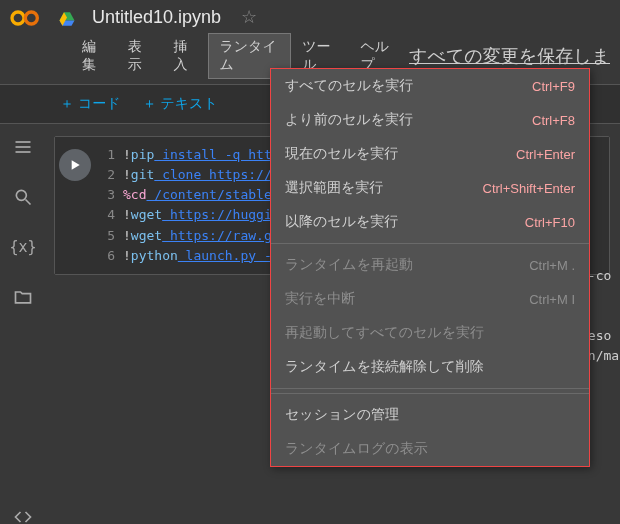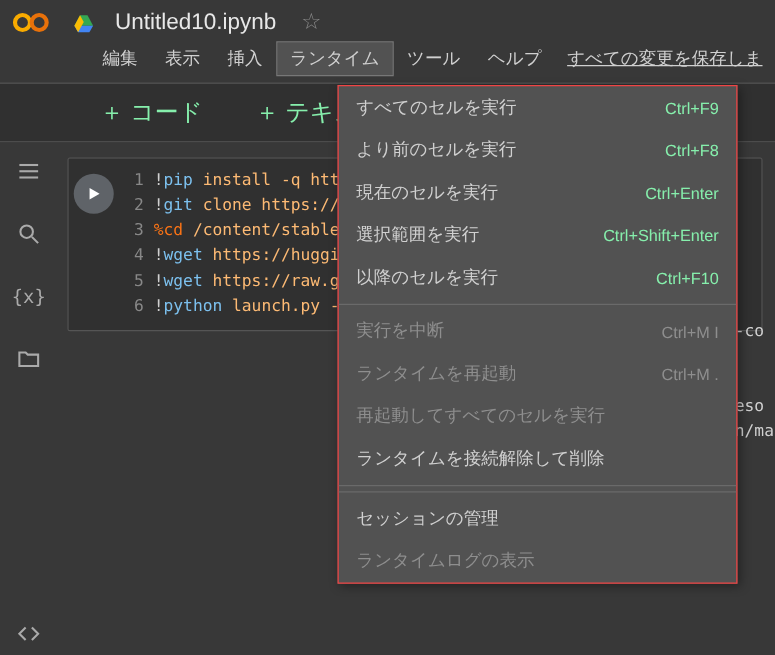--- a/index.html
+++ b/index.html
@@ -51,39 +51,38 @@
     cursor: pointer;
   }
   .menubar-item.active {
     background: #525252;
     outline: 1px solid #777;
   }
   .save-link {
     margin-left: auto;
     text-decoration: underline;
     color: #d0d0d0;
-    font-size: 14px;
+    font-size: 18px;
     cursor: pointer;
     white-space: nowrap;
   }
   .toolbar {
     display: flex;
     align-items: center;
     padding: 6px 10px 6px 52px;
     gap: 6px;
     background: #303030;
     border-top: 1px solid #555;
     border-bottom: 1px solid #555;
   }
   .toolbar-btn {
-    color: #86efac;
-    font-size: 19px;
+    color: #0ea5e9;
+    font-size: 14px;
     padding: 4px 8px;
     cursor: pointer;
-    margin-left: 20px;
   }
   .main-area {
     display: flex;
     height: calc(100% - 100px);
     background: #383838;
   }
   .left-rail {
     width: 46px;
     background: #383838;
     display: flex;
@@ -147,22 +146,22 @@
   }
   .ln {
     display: inline-block;
     width: 14px;
     text-align: right;
     color: #888;
     margin-right: 8px;
   }
   .bang { color: #d0d0d0; }
   .cmd  { color: #7cc0ee; }
-  .txt  { color: #fdba74; }
-  .magic{ color: #f97316; }
+  .txt  { color: #3b82f6; text-decoration: underline; }
+  .magic{ color: #f9a8d4; }
   .side-frag {
     position: absolute;
     right: 0;
     top: 142px;
     width: 40px;
     text-align: left;
     font-family: "Consolas", "Menlo", monospace;
     font-size: 13px;
     line-height: 1.55;
     color: #d0d0d0;
@@ -184,21 +183,21 @@
     align-items: center;
     padding: 8px 14px;
     font-size: 14px;
     cursor: pointer;
   }
   .dd-item.disabled {
     color: #8e8e8e;
     cursor: default;
   }
   .dd-item .shortcut {
-    color: #86efac;
+    color: #fca5a5;
     font-size: 13px;
   }
   .dd-item.disabled .shortcut { color: #8e8e8e; }
   .dd-item.highlight {
     background: #6a6a6a;
   }
   .dd-sep {
     height: 1px;
     background: #6a6a6a;
     margin: 4px 0;
@@ -312,26 +311,26 @@
   <div class="dd-item">
     <span>選択範囲を実行</span>
       <span class="shortcut">Ctrl+Shift+Enter</span>
   </div>
   <div class="dd-item">
     <span>以降のセルを実行</span>
       <span class="shortcut">Ctrl+F10</span>
   </div>
   <div class="dd-sep"></div>
   <div class="dd-item disabled">
+    <span>ランタイムを再起動</span>
+      <span class="shortcut">Ctrl+M .</span>
+  </div>
+  <div class="dd-item disabled">
     <span>実行を中断</span>
       <span class="shortcut">Ctrl+M I</span>
-  </div>
-  <div class="dd-item disabled">
-    <span>ランタイムを再起動</span>
-      <span class="shortcut">Ctrl+M .</span>
   </div>
   <div class="dd-item disabled">
     <span>再起動してすべてのセルを実行</span>
       <span></span>
   </div>
   <div class="dd-item">
     <span>ランタイムを接続解除して削除</span>
       <span></span>
   </div>
   <div class="dd-sep"></div>

